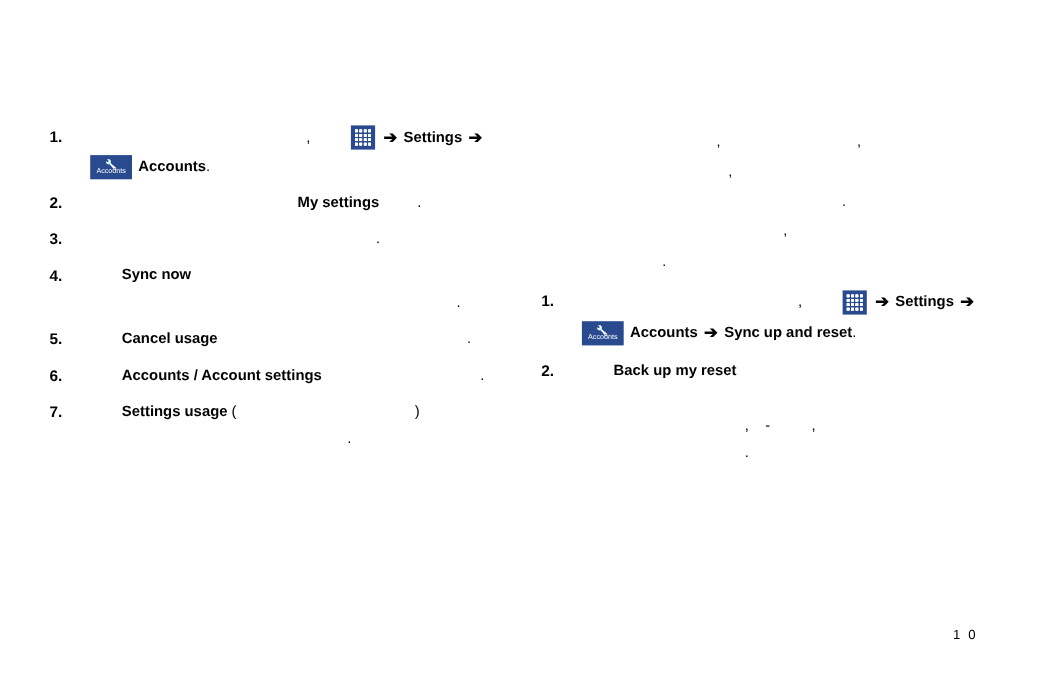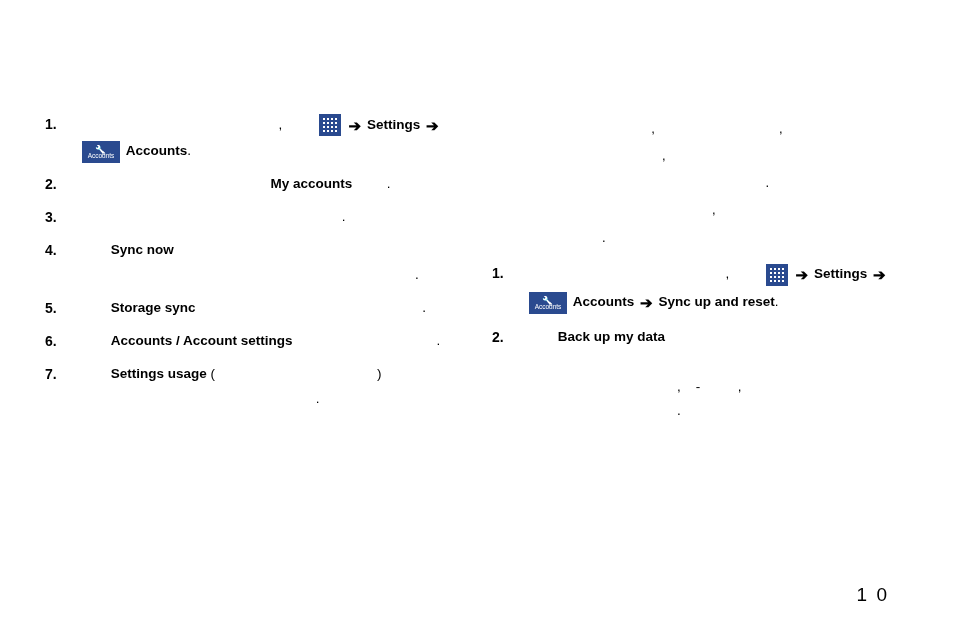--- a/index.html
+++ b/index.html
@@ -112,23 +112,23 @@
       content: "Accounts";
       position: absolute;
       bottom: 1px;
       left: 0;
       right: 0;
       font-size: 6.5px;
       color: #fff;
     }
     .page-num {
       position: absolute;
-      bottom: 30px;
+      bottom: 52px;
       right: 65px;
-      font-size: 19px;
+      font-size: 12px;
       letter-spacing: 2px;
       margin-left: 16px;
     }
     .ghost {
       color: transparent;
     }
     .letter-spread {
       letter-spacing: 6px;
     }
     .wide-gap {
@@ -153,37 +153,37 @@
         <span class="icon-apps"></span>
         <span class="arrow">➔</span>
         <span class="bold">Settings</span>
         <span class="arrow">➔</span><br>
         <span class="icon-accounts"></span>
         <span class="bold">Accounts</span><span>.</span>
       </li>
 
       <li>
         <span class="ghost">아래의 계정 유형을 터치하세요 </span>
-        <span class="bold">My accounts</span>
+        <span class="bold">My settings</span>
         <span class="ghost"> 영역.</span><span>.</span>
       </li>
 
       <li>
         <span class="ghost">관리할 계정의 이름을 터치하여 선택하세요.</span><span>.</span>
       </li>
 
       <li>
         <span class="ghost">터치 </span>
         <span class="bold">Sync now</span>
         <span class="ghost"> 를 눌러 계정을 동기화하거나 개별 항목을 터치하여 동기화.</span><span style="margin-left:260px;">.</span>
       </li>
 
       <li>
         <span class="ghost">터치 </span>
-        <span class="bold">Storage sync</span>
+        <span class="bold">Cancel usage</span>
         <span class="ghost"> 를 눌러 동기화 취소.</span><span style="margin-left:100px;">.</span>
       </li>
 
       <li>
         <span class="ghost">터치 </span>
         <span class="bold">Accounts / Account settings</span>
         <span class="ghost"> 를 눌러 계정 설정 접근.</span><span>.</span>
       </li>
 
       <li>
@@ -216,21 +216,21 @@
         <span class="bold">Settings</span>
         <span class="arrow">➔</span><br>
         <span class="icon-accounts"></span>
         <span class="bold">Accounts</span>
         <span class="arrow">➔</span>
         <span class="bold">Sync up and reset</span><span>.</span>
       </li>
 
       <li>
         <span class="ghost">터치 </span>
-        <span class="bold">Back up my data</span>
+        <span class="bold">Back up my reset</span>
         <span class="ghost"> 를 눌러 현재 설정, 애플리케이션 데이터, Wi-Fi 비밀번호, 및 기타 설정을 구글 서버에 백업.</span>
         <br><span style="margin-left:150px;">,&nbsp;&nbsp;&nbsp;&nbsp;-&nbsp;&nbsp;&nbsp;&nbsp;&nbsp;&nbsp;&nbsp;&nbsp;&nbsp;&nbsp;,</span>
         <br><span style="margin-left:150px;">.</span>
       </li>
 
     </ol>
   </div>
 
 </div>
 

